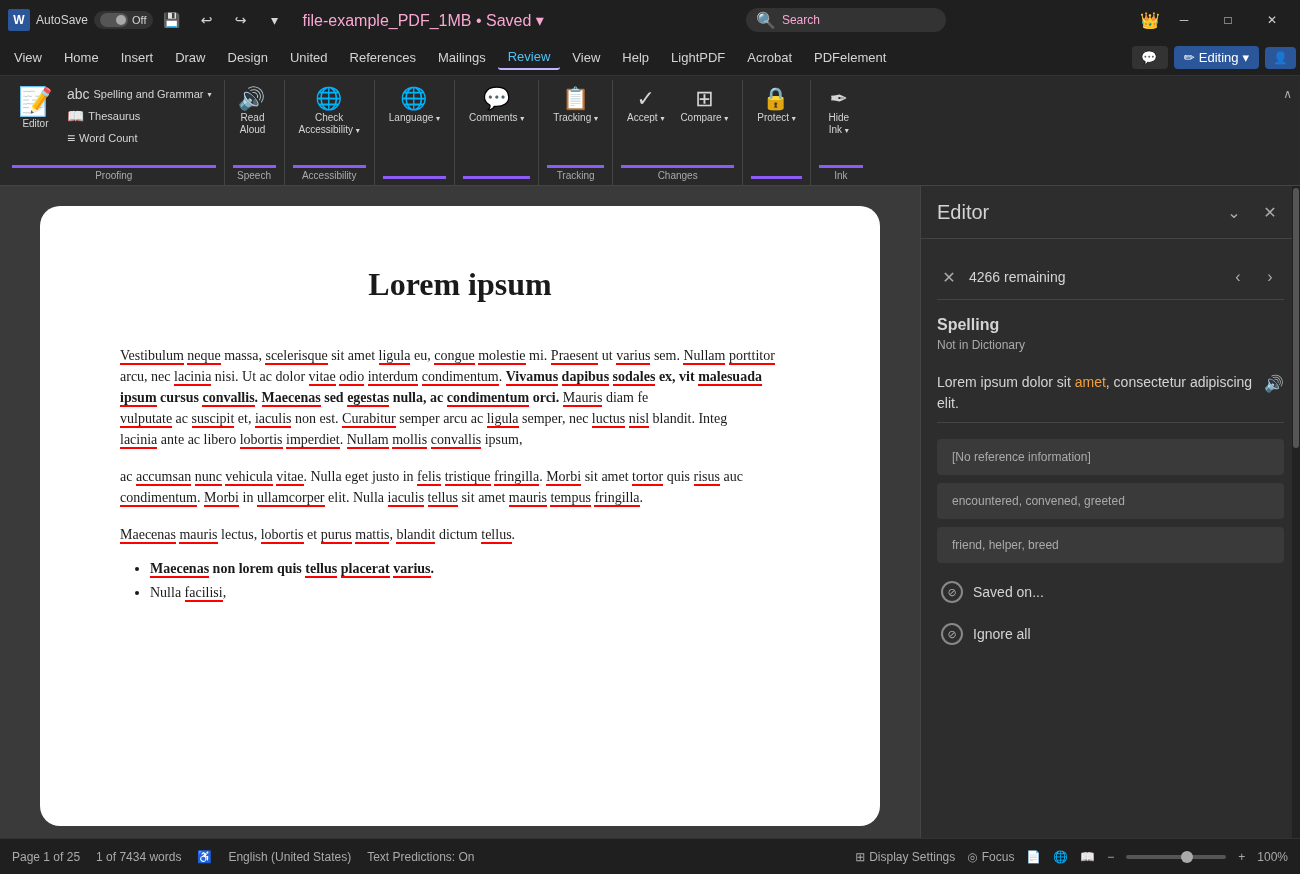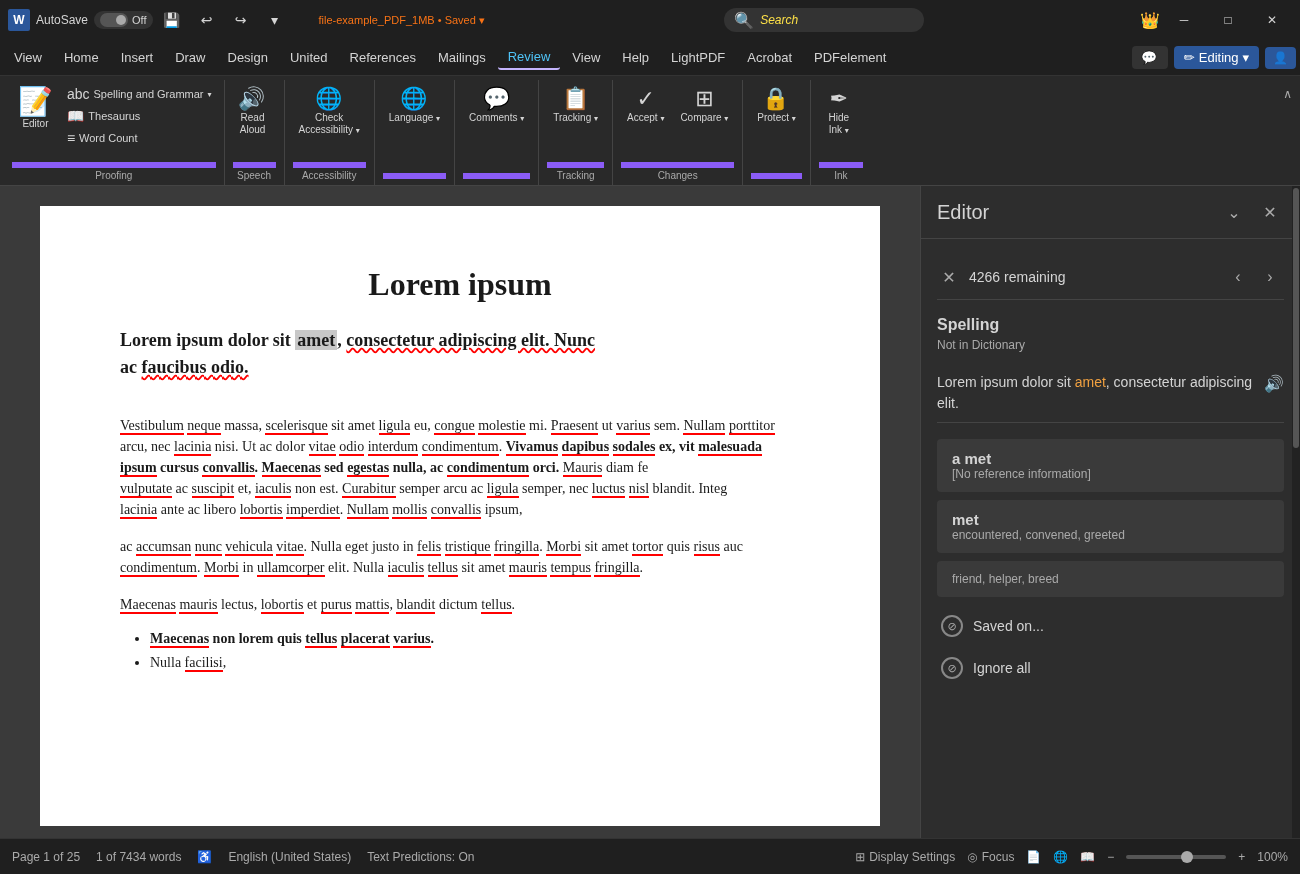--- a/index.html
+++ b/index.html
@@ -14,21 +14,21 @@
       padding: 0 8px;
       gap: 8px;
     }
     .title-bar-left { display: flex; align-items: center; gap: 6px; }
     .word-icon { width: 22px; height: 22px; background: #2b579a; display: flex; align-items: center; justify-content: center; border-radius: 2px; color: white; font-weight: bold; font-size: 12px; }
     .autosave-label { font-size: 12px; color: #d4d4d4; }
     .toggle-switch { display: flex; align-items: center; gap: 4px; background: #333; border-radius: 10px; padding: 2px 6px; font-size: 11px; }
     .toggle-inner { width: 28px; height: 14px; background: #555; border-radius: 7px; position: relative; }
     .toggle-knob { width: 10px; height: 10px; background: #aaa; border-radius: 50%; position: absolute; top: 2px; right: 2px; }
     .icon-btn { width: 28px; height: 28px; display: flex; align-items: center; justify-content: center; color: #d4d4d4; font-size: 14px; cursor: pointer; border-radius: 3px; }
-    .file-title { font-size: 11px; color: #f97316; margin: 0 24px; }
+    .file-title { font-size: 16px; color: #f9a8d4; margin: 0 8px; }
     .title-bar-center { flex: 1; display: flex; justify-content: center; }
     .search-bar { width: 200px; height: 24px; background: #333; border-radius: 12px; display: flex; align-items: center; padding: 0 10px; gap: 6px; }
     .title-bar-right { display: flex; align-items: center; gap: 4px; margin-left: auto; }
     .crown-icon { color: #f0c040; font-size: 16px; }
     .win-btn { width: 40px; height: 28px; display: flex; align-items: center; justify-content: center; font-size: 12px; cursor: pointer; }
 
     
     .menu-bar {
       height: 36px;
       background: #1f1f1f;
@@ -56,21 +56,21 @@
       overflow: hidden;
     }
     .ribbon-group {
       display: flex;
       flex-direction: column;
       border-right: 1px solid #444;
       padding: 4px 8px;
       min-width: 60px;
     }
     .ribbon-group-items { display: flex; align-items: flex-start; gap: 4px; flex: 1; }
-    .ribbon-group-label { font-size: 10px; color: #aaa; text-align: center; margin-top: 2px; padding-top: 2px; border-top: 6px solid #8b5cf6; }
+    .ribbon-group-label { font-size: 10px; color: #aaa; text-align: center; margin-top: 2px; padding-top: 2px; border-top: 3px solid #8b5cf6; }
     .ribbon-btn { display: flex; flex-direction: column; align-items: center; justify-content: flex-start; padding: 4px 6px; cursor: pointer; border-radius: 3px; min-width: 40px; gap: 2px; }
     .ribbon-btn-icon { font-size: 22px; color: #d4d4d4; line-height: 1; }
     .ribbon-btn-label { font-size: 10px; color: #d4d4d4; text-align: center; line-height: 1.2; }
     .ribbon-small-group { display: flex; flex-direction: column; gap: 2px; }
     .ribbon-small-btn { display: flex; align-items: center; gap: 4px; padding: 2px 4px; cursor: pointer; border-radius: 3px; font-size: 11px; color: #d4d4d4; white-space: nowrap; text-align: center; }
     .ribbon-small-icon { font-size: 14px; }
     .ribbon-dropdown-arrow { font-size: 8px; }
 
     
     .main-area {
@@ -87,20 +87,21 @@
     }
     .document-page {
       width: 840px;
       margin: 20px auto;
       background: white;
       min-height: 620px;
       padding: 60px 80px;
       color: #1a1a1a;
       font-family: 'Times New Roman', serif;
       position: relative;
+      border-radius: 20px;
     }
     .doc-title { font-size: 32px; font-weight: bold; text-align: center; margin-bottom: 24px; }
     .doc-paragraph { margin-bottom: 16px; font-size: 14px; line-height: 1.5; }
     .doc-paragraph.large { font-size: 18px; font-weight: bold; }
     .highlight-word { background: #c8c8c8; padding: 0 2px; }
     .spell-error { border-bottom: 2px solid red; }
     .bullet-list { margin-left: 30px; margin-bottom: 8px; }
     .bullet-item { font-size: 14px; margin-bottom: 8px; }
     .bullet-item.bold { font-weight: bold; }
     .red-underline { text-decoration: underline; text-decoration-color: red; text-decoration-style: wavy; }
@@ -185,21 +186,21 @@
     <div class="icon-btn">↩</div>
     <div class="icon-btn">↪</div>
     <div class="icon-btn">▾</div>
     <span class="file-title">
       <span>file-example_PDF_1MB</span> • <span>Saved</span> ▾
     </span>
   </div>
   <div class="title-bar-center">
     <div class="search-bar">
       <span>🔍</span>
-      <span style="font-size:12px;color:#fde047;font-style:italic;">Search</span>
+      <span style="font-size:12px;color:#f9a8d4;">Search</span>
     </div>
   </div>
   <div class="title-bar-right">
     <span class="crown-icon">👑</span>
     <div class="win-btn">─</div>
     <div class="win-btn">□</div>
     <div class="win-btn close">✕</div>
   </div>
 </div>
 
@@ -344,24 +345,20 @@
     <span style="font-size:12px;color:#aaa;">∧</span>
   </div>
 </div>
 
 <div class="main-area">
 
   <div class="document-area">
     <div class="document-page">
       <div class="doc-title">Lorem ipsum</div>
 
-      <div class="doc-paragraph large">
-        Lorem ipsum dolor sit <span class="highlight-word">amet</span>, <span class="red-underline">consectetur adipiscing elit. Nunc</span><br>
-        ac <span class="red-underline">faucibus odio.</span>
-      </div>
 
       <br>
       <div class="doc-paragraph">
         <span class="spell-error">Vestibulum</span> <span class="spell-error">neque</span> massa, <span class="spell-error">scelerisque</span> sit amet <span class="spell-error">ligula</span> eu, <span class="spell-error">congue</span> <span class="spell-error">molestie</span> mi. <span class="spell-error">Praesent</span> ut <span class="spell-error">varius</span> sem. <span class="spell-error">Nullam</span>
         <span class="spell-error">porttitor</span> arcu, nec <span class="spell-error">lacinia</span> nisi. Ut ac dolor <span class="spell-error">vitae</span> <span class="spell-error">odio</span> <span class="spell-error">interdum</span> <span class="spell-error">condimentum</span>. <strong><span class="spell-error">Vivamus</span> <span class="spell-error">dapibus</span> <span class="spell-error">sodales</span> ex, vit</strong>
         <strong><span class="spell-error">malesuada</span> <span class="spell-error">ipsum</span> cursus <span class="spell-error">convallis</span>. <span class="spell-error">Maecenas</span> sed <span class="spell-error">egestas</span> nulla, ac <span class="spell-error">condimentum</span> orci.</strong> <span class="spell-error">Mauris</span> diam fe<br>
         <span class="spell-error">vulputate</span> ac <span class="spell-error">suscipit</span> et, <span class="spell-error">iaculis</span> non est. <span class="spell-error">Curabitur</span> semper arcu ac <span class="spell-error">ligula</span> semper, nec <span class="spell-error">luctus</span> <span class="spell-error">nisl</span> blandit. Integ<br>
         <span class="spell-error">lacinia</span> ante ac libero <span class="spell-error">lobortis</span> <span class="spell-error">imperdiet</span>. <span class="spell-error">Nullam</span> <span class="spell-error">mollis</span> <span class="spell-error">convallis</span> ipsum,
       </div>
 
@@ -411,25 +408,23 @@
 
         <div class="context-text">
           <span>
             Lorem ipsum dolor sit <span class="context-highlight">amet</span>, consectetur adipiscing elit.
           </span>
           <span class="audio-icon">🔊</span>
         </div>
 
 
         <div class="suggestion-card">
-          <div class="suggestion-word">a met</div>
           <div class="suggestion-def">[No reference information]</div>
         </div>
         <div class="suggestion-card">
-          <div class="suggestion-word">met</div>
           <div class="suggestion-def">encountered, convened, greeted</div>
         </div>
         <div class="suggestion-card">
           <div class="suggestion-def">friend, helper, breed</div>
         </div>
 
         <div class="action-btn">
           <div class="action-icon">⊘</div>
           <span>Saved on...</span>
         </div>

